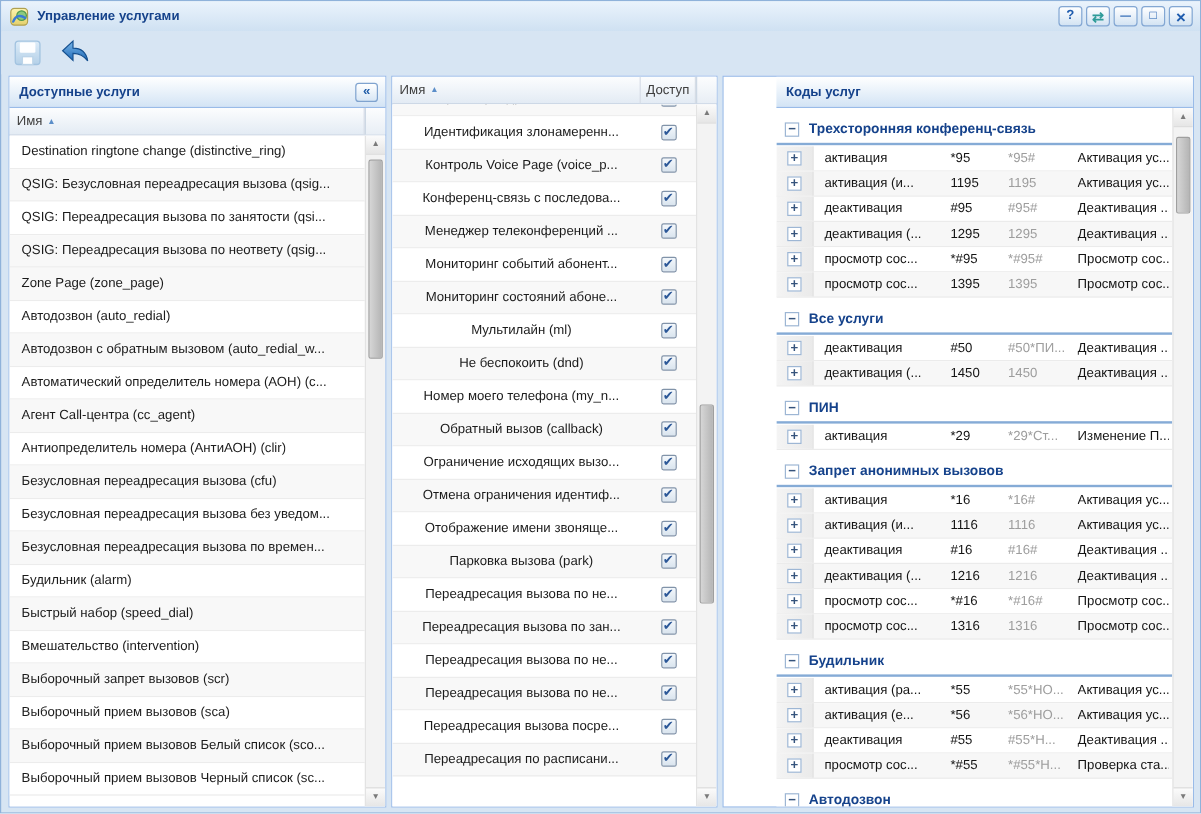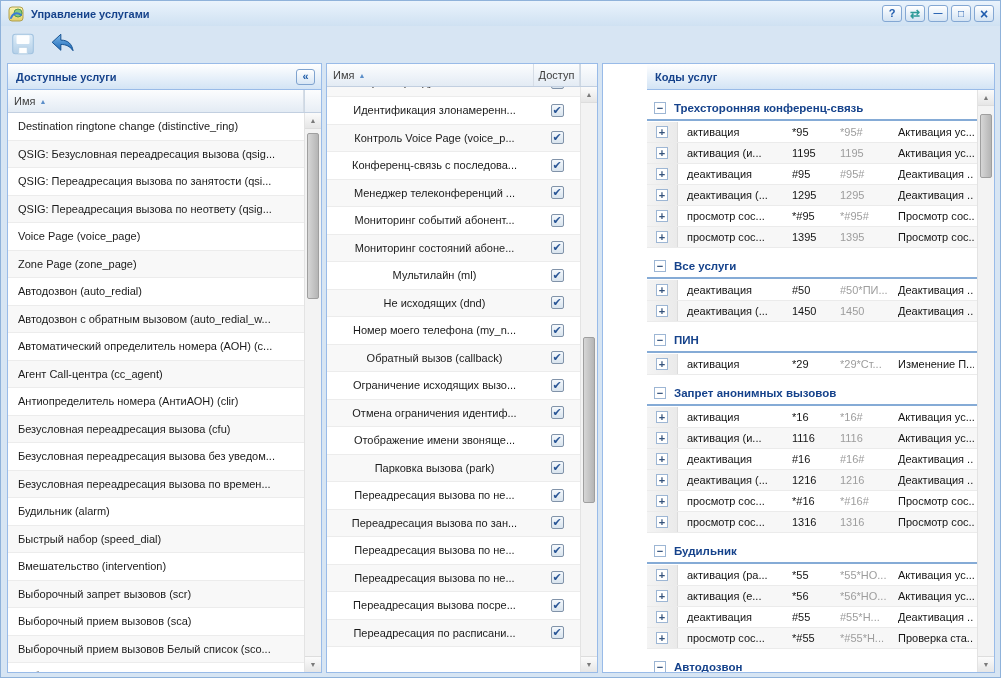--- a/index.html
+++ b/index.html
@@ -166,23 +166,20 @@
             </div>
             <div class="lrow alt">
               <div class="ltext">QSIG: Безусловная переадресация вызова (qsig...</div>
             </div>
             <div class="lrow">
               <div class="ltext">QSIG: Переадресация вызова по занятости (qsi...</div>
             </div>
             <div class="lrow alt">
               <div class="ltext">QSIG: Переадресация вызова по неответу (qsig...</div>
             </div>
-            <div class="lrow">
-              <div class="ltext">Voice Page (voice_page)</div>
-            </div>
             <div class="lrow alt">
               <div class="ltext">Zone Page (zone_page)</div>
             </div>
             <div class="lrow">
               <div class="ltext">Автодозвон (auto_redial)</div>
             </div>
             <div class="lrow alt">
               <div class="ltext">Автодозвон с обратным вызовом (auto_redial_w...</div>
             </div>
             <div class="lrow">
@@ -290,21 +287,21 @@
                 <div class="checkbox">✔</div>
               </div>
             </div>
             <div class="lrow mrow">
               <div class="ltext">Мультилайн (ml)</div>
               <div class="cb-cell">
                 <div class="checkbox">✔</div>
               </div>
             </div>
             <div class="lrow mrow alt">
-              <div class="ltext">Не исходящих (dnd)</div>
+              <div class="ltext">Не беспокоить (dnd)</div>
               <div class="cb-cell">
                 <div class="checkbox">✔</div>
               </div>
             </div>
             <div class="lrow mrow">
               <div class="ltext">Номер моего телефона (my_n...</div>
               <div class="cb-cell">
                 <div class="checkbox">✔</div>
               </div>
             </div>

